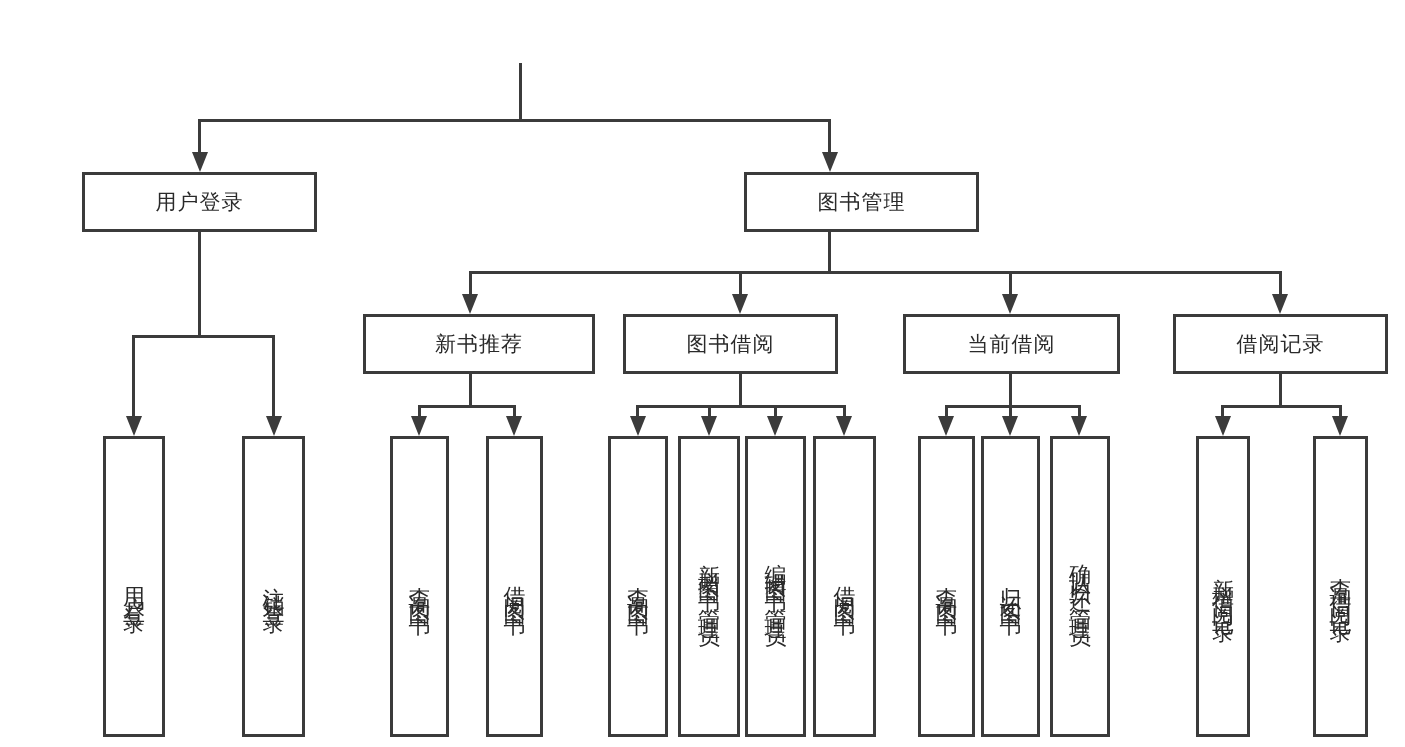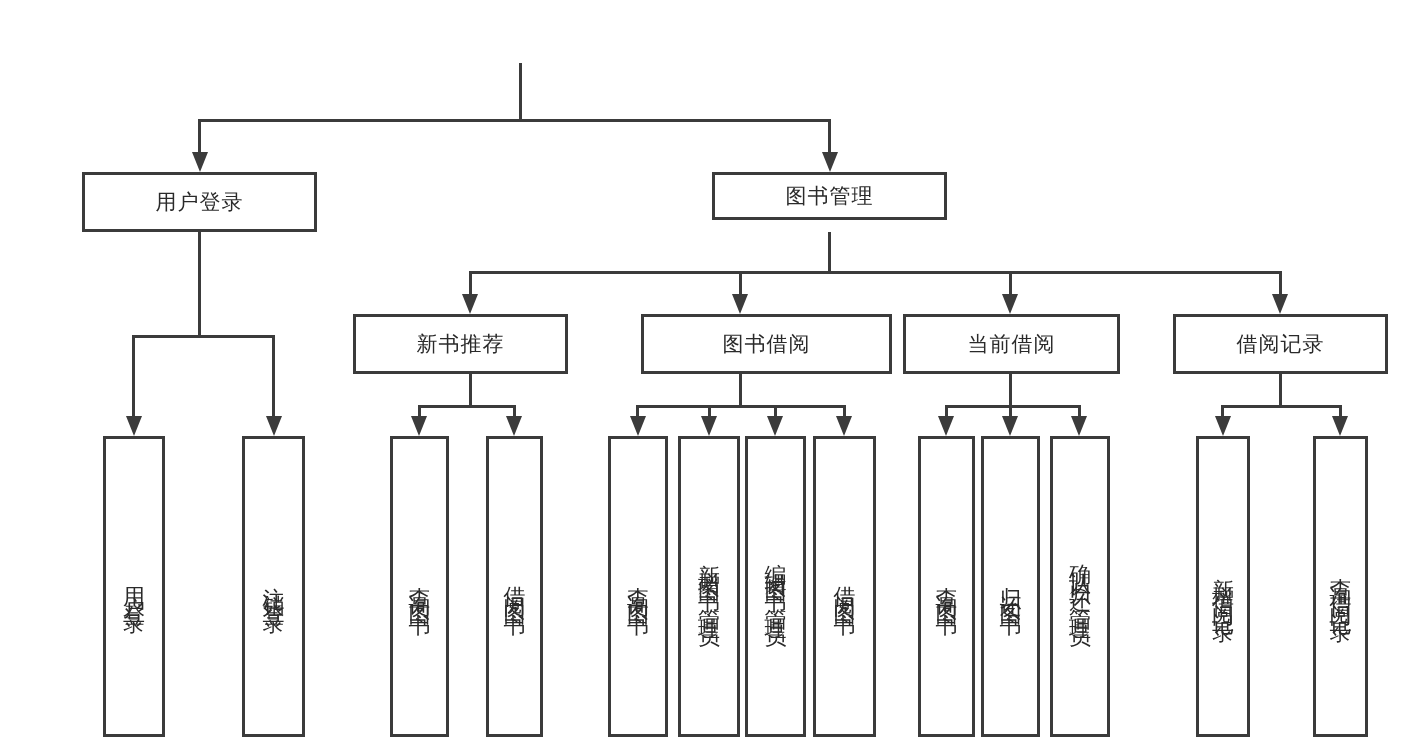--- a/index.html
+++ b/index.html
@@ -27,21 +27,21 @@
   <div class="vline" style="left:519px;top:63px;height:57px"></div>
   <div class="hline" style="left:198px;top:119px;width:633px"></div>
   <div class="vline" style="left:198px;top:119px;height:34px"></div>
   <div class="arrow" style="left:192px;top:152px"></div>
   <div class="vline" style="left:828px;top:119px;height:34px"></div>
   <div class="arrow" style="left:822px;top:152px"></div>
 
   <div class="box h" style="left:82px;top:172px;width:235px;height:60px">
     <span>用户登录</span>
   </div>
-  <div class="box h" style="left:712px;top:172px;width:235px;height:48px">
+  <div class="box h" style="left:744px;top:172px;width:235px;height:60px">
     <span>图书管理</span>
   </div>
 
   <div class="vline" style="left:198px;top:232px;height:106px"></div>
   <div class="hline" style="left:132px;top:335px;width:143px"></div>
   <div class="vline" style="left:132px;top:335px;height:82px"></div>
   <div class="arrow" style="left:126px;top:416px"></div>
   <div class="vline" style="left:272px;top:335px;height:82px"></div>
   <div class="arrow" style="left:266px;top:416px"></div>
 
@@ -49,24 +49,24 @@
   <div class="hline" style="left:469px;top:271px;width:813px"></div>
   <div class="vline" style="left:469px;top:271px;height:24px"></div>
   <div class="arrow" style="left:462px;top:294px"></div>
   <div class="vline" style="left:739px;top:271px;height:24px"></div>
   <div class="arrow" style="left:732px;top:294px"></div>
   <div class="vline" style="left:1009px;top:271px;height:24px"></div>
   <div class="arrow" style="left:1002px;top:294px"></div>
   <div class="vline" style="left:1279px;top:271px;height:24px"></div>
   <div class="arrow" style="left:1272px;top:294px"></div>
 
-  <div class="box h" style="left:353px;top:314px;width:215px;height:60px">
+  <div class="box h" style="left:363px;top:314px;width:232px;height:60px">
     <span>新书推荐</span>
   </div>
-  <div class="box h" style="left:641px;top:314px;width:251px;height:60px">
+  <div class="box h" style="left:623px;top:314px;width:215px;height:60px">
     <span>图书借阅</span>
   </div>
   <div class="box h" style="left:903px;top:314px;width:217px;height:60px">
     <span>当前借阅</span>
   </div>
   <div class="box h" style="left:1173px;top:314px;width:215px;height:60px">
     <span>借阅记录</span>
   </div>
 
   <div class="vline" style="left:469px;top:374px;height:32px"></div>

